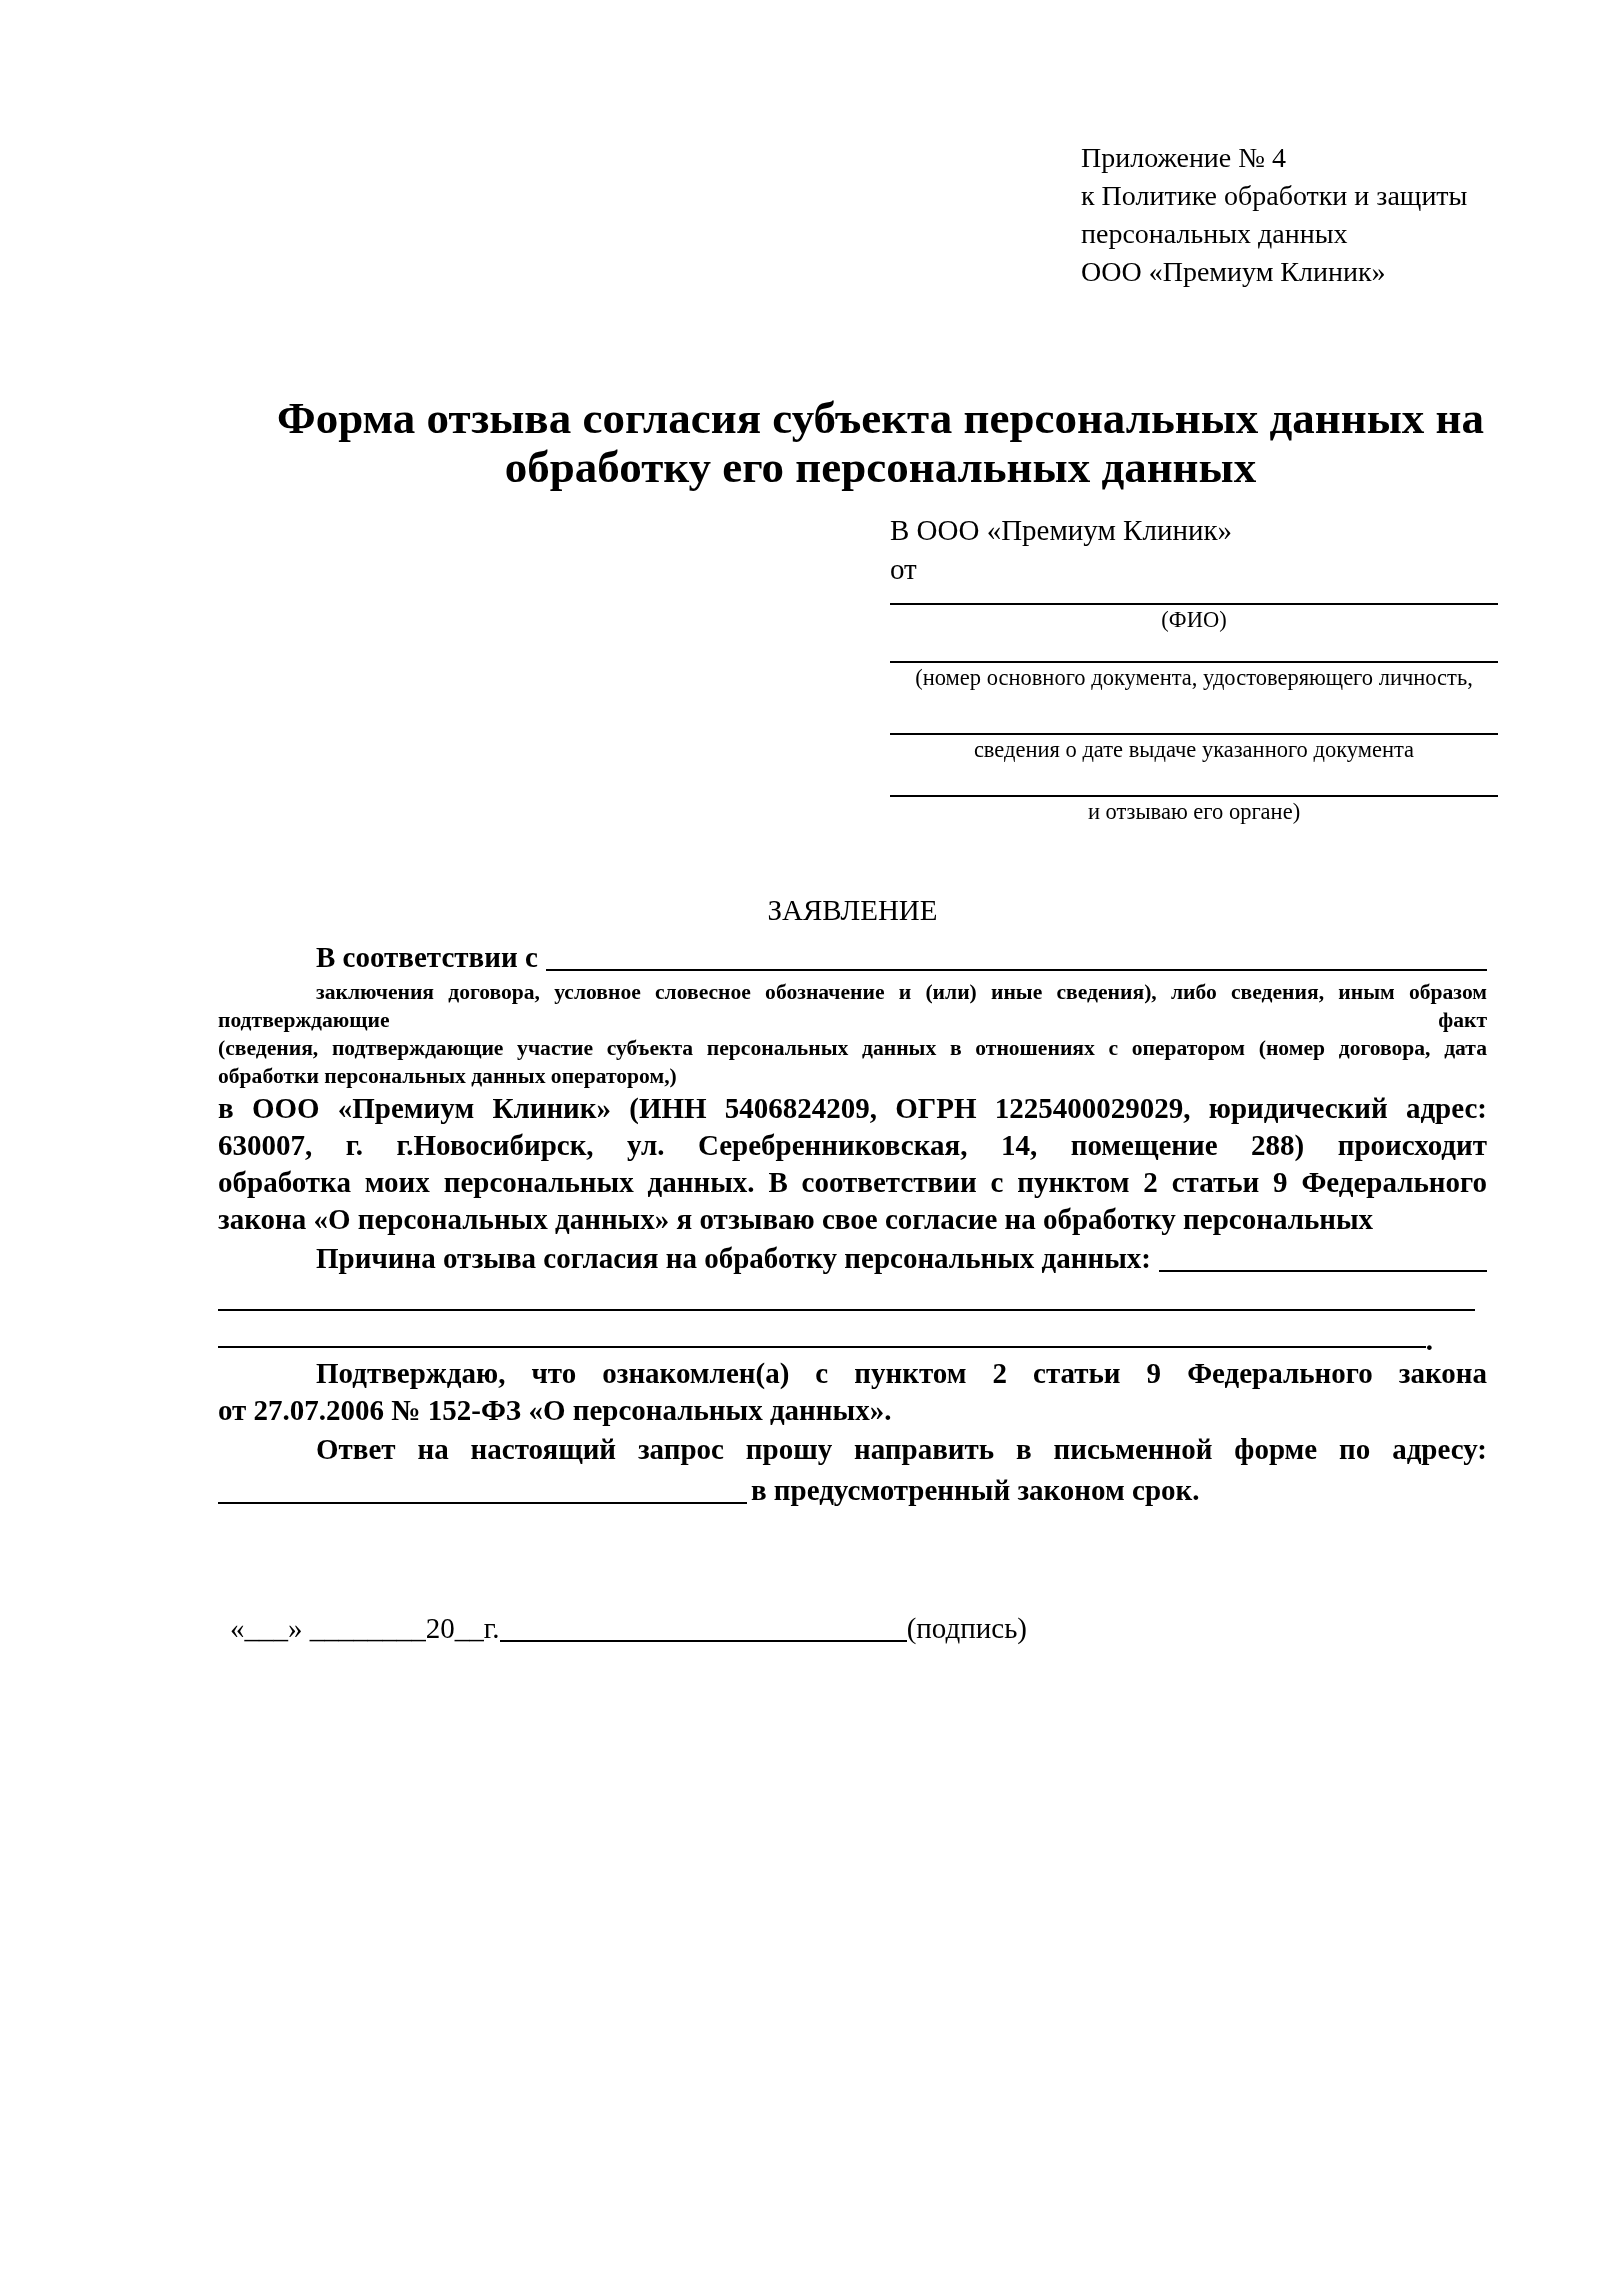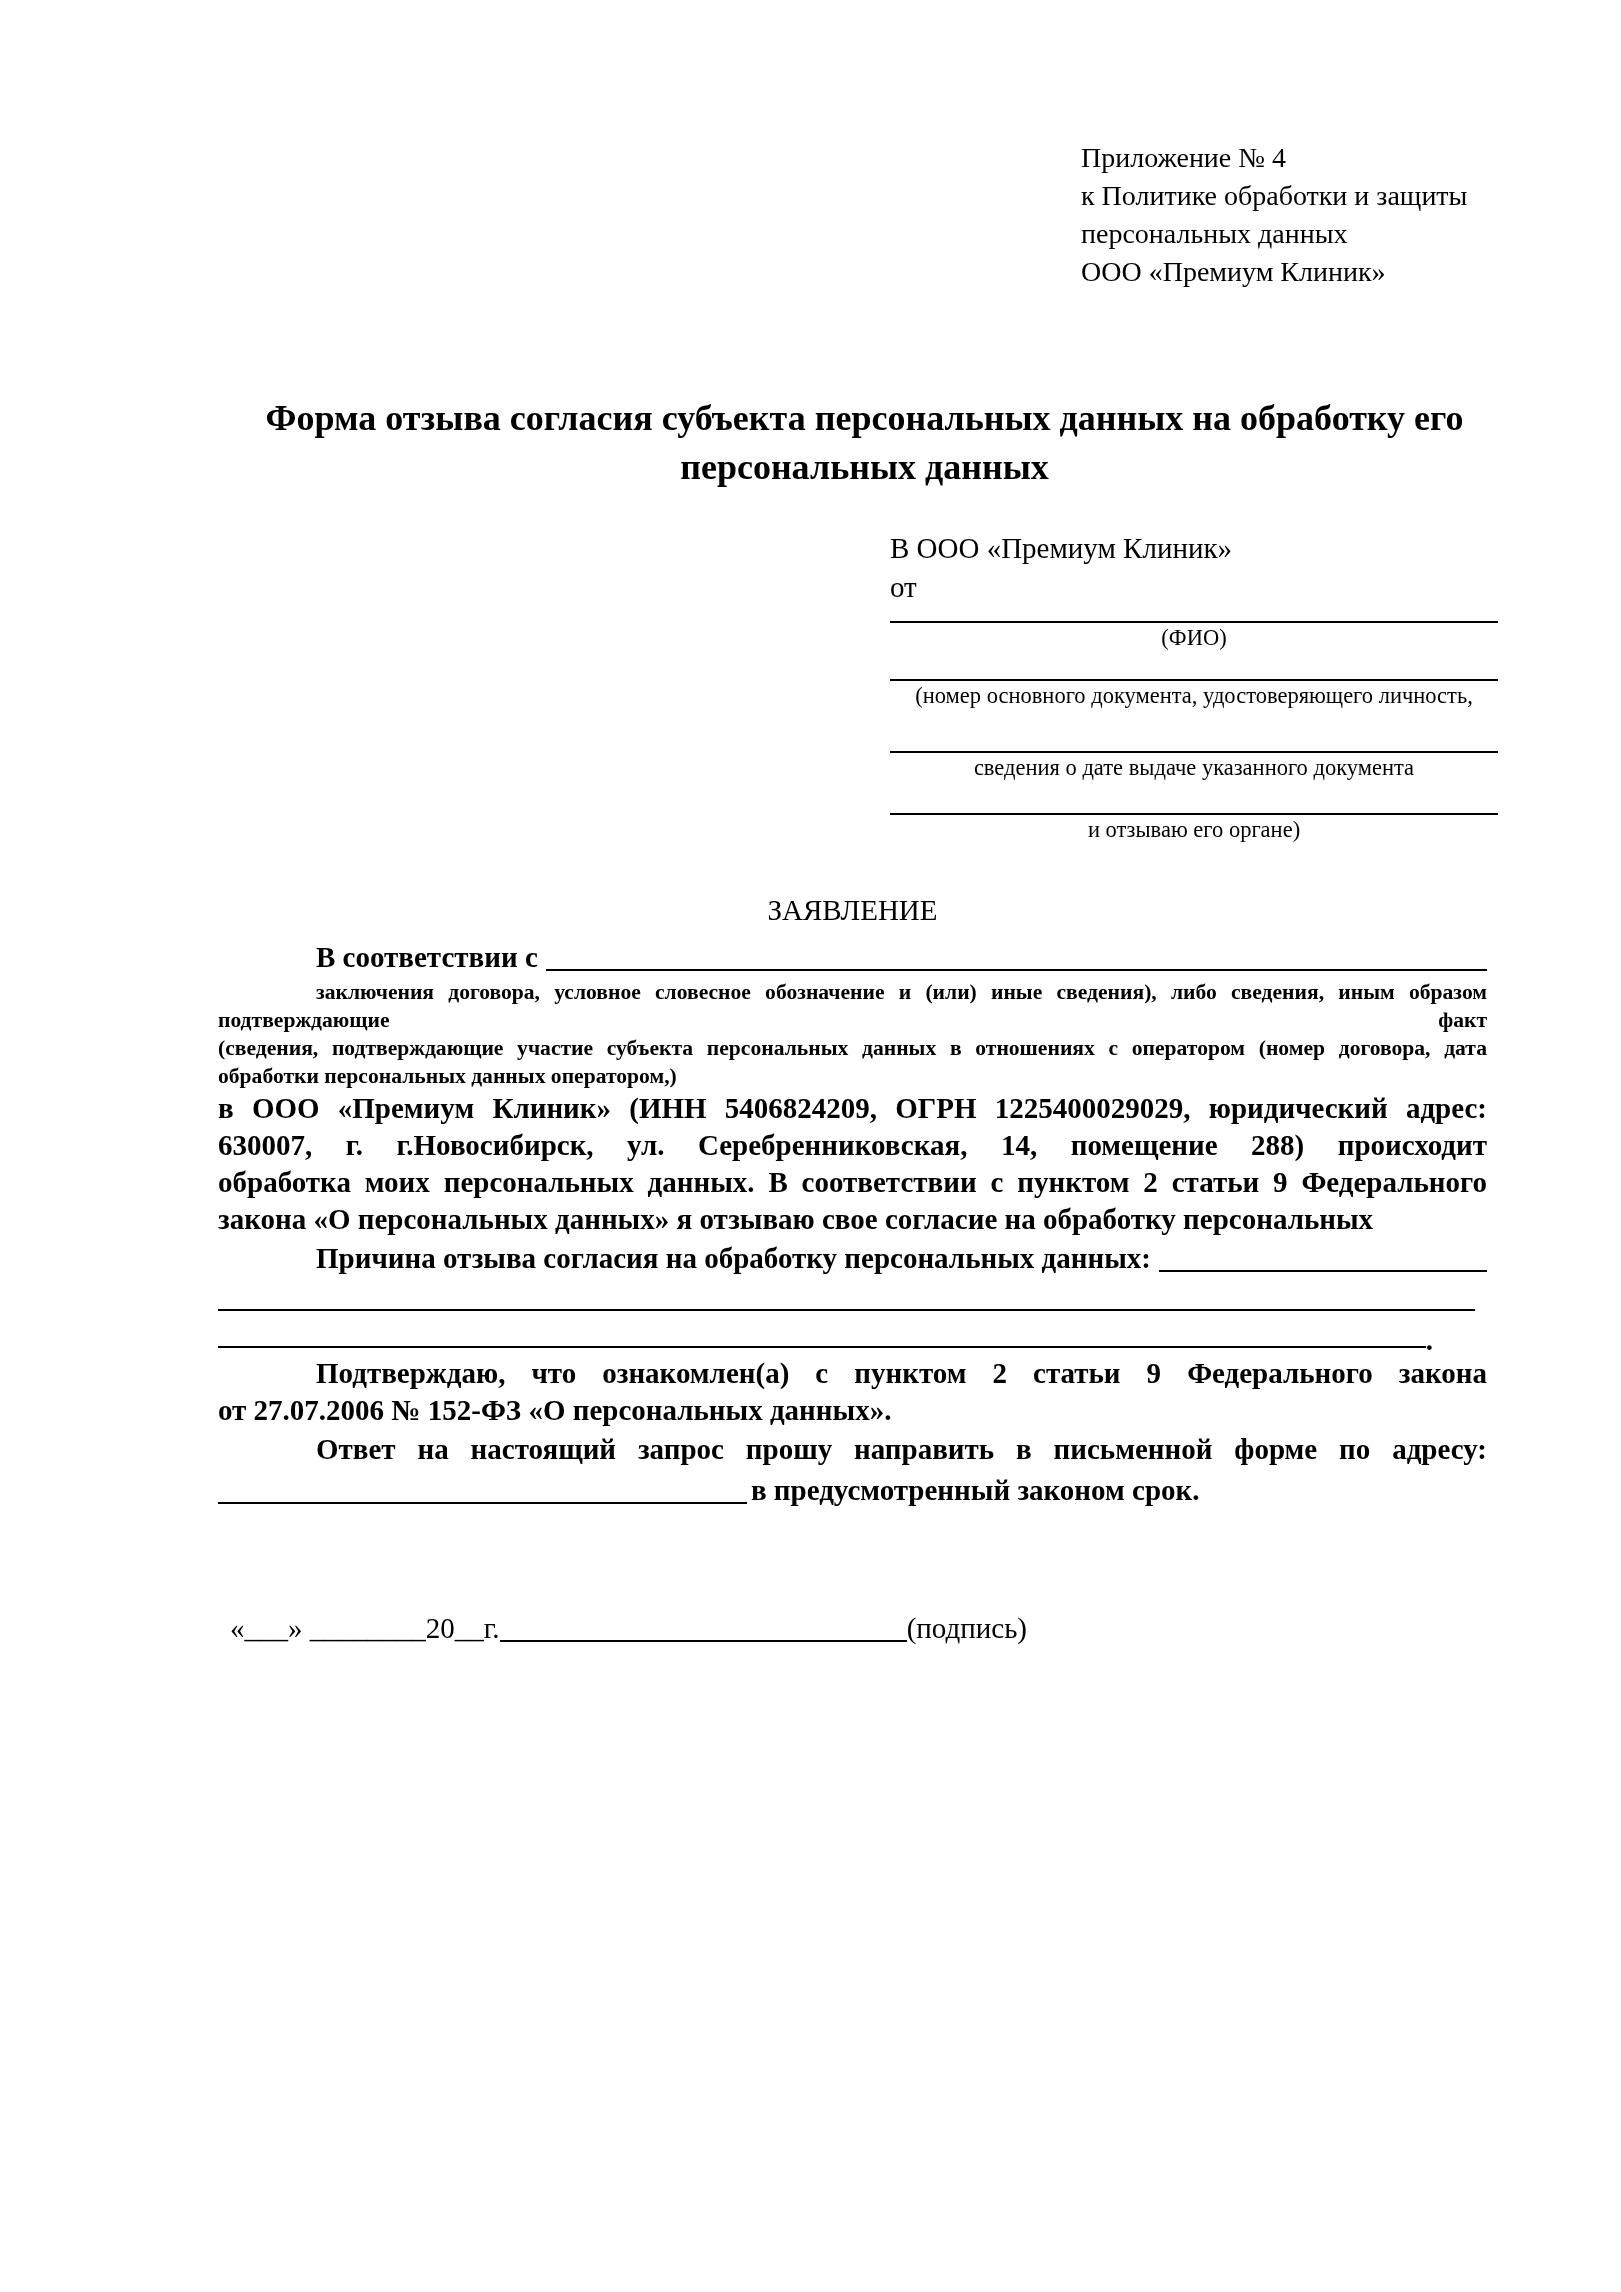--- a/index.html
+++ b/index.html
@@ -6,24 +6,24 @@
   .page{
     position:relative;
     width:1621px;height:2293px;
     background:#ffffff;color:#000000;
     font-family:"Liberation Serif","DejaVu Serif",serif;
     margin:0 auto;overflow:hidden;padding-left:8px;
   }
   
   .annex{position:absolute;left:1081px;top:139px;font-size:28px;line-height:38px;}
   
-  .title{position:absolute;left:230px;top:394px;width:1269px;margin:0;
-         text-align:center;font-size:36px;line-height:49px;font-weight:bold;}
+  .title{position:absolute;left:246px;top:394px;width:1269px;margin:0;
+         text-align:center;font-size:45px;line-height:49px;font-weight:bold;}
   
-  .addressee{position:absolute;left:890px;top:529px;width:608px;font-size:29px;line-height:39px;}
+  .addressee{position:absolute;left:890px;top:511px;width:608px;font-size:29px;line-height:39px;}
   .fill-line{border-bottom:2.9px solid #000;}
   .addressee .fill-line{height:27.4px;}
   .addressee .fill-line.first{height:13.7px;}
   .addressee .fill-line.third{height:41px;}
   .addressee .fill-line.fourth{height:31px;}
   .addressee .caption{text-align:center;font-size:22.5px;line-height:29px;}
   
   .heading{position:absolute;left:218px;top:890px;width:1269px;text-align:center;font-size:29px;line-height:41px;}
   
   .main-col{position:absolute;left:218px;top:937px;width:1269px;font-size:29px;line-height:41px;font-weight:bold;}

